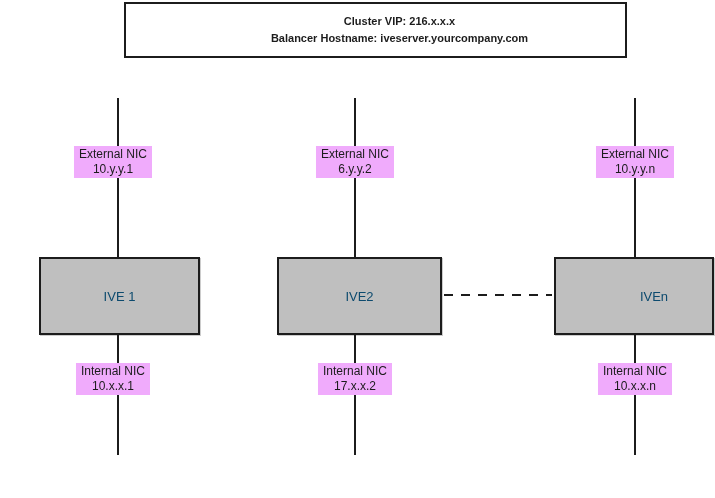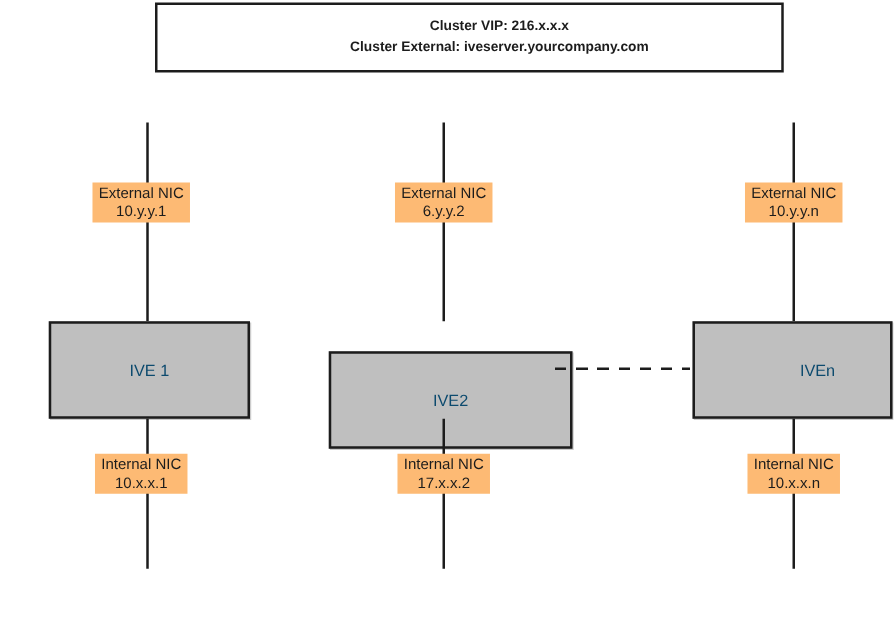--- a/index.html
+++ b/index.html
@@ -38,36 +38,36 @@
     box-shadow: 1px 1px 0 rgba(0,0,0,0.25);
   }
   .node-box {
     top: 257px; height: 78px;
     background: #bfbfbf;
     font-size: 13px;
     color: #0c4a6e;
     box-shadow: 1px 1px 0 rgba(0,0,0,0.2);
   }
   .node-1 { left: 39px;  width: 161px; }
-  .node-2 { left: 263px; width: 195px; margin-top: 24px; }
+  .node-2 { left: 277px; width: 165px; }
   .node-3 { left: 554px; width: 160px; padding-left: 40px; }
   .vline {
     position: absolute;
     width: 2px;
     background: #1c1c1c;
   }
   .ext-line { top: 98px;  height: 159px; }
   .int-line { top: 335px; height: 120px; }
   .line-c1 { left: 117px; }
   .line-c2 { left: 354px; }
   .line-c3 { left: 634px; }
   .nic-label {
     position: absolute;
     transform: translateX(-50%);
-    background: #fdba74;
+    background: #f0abfc;
     text-align: center;
     font-size: 12px;
     line-height: 15px;
     padding: 1px 5px;
     white-space: nowrap;
   }
   .ext-label { top: 146px; }
   .int-label { top: 363px; }
   .label-c1 { left: 113px; }
   .label-c2 { left: 355px; }
@@ -83,21 +83,21 @@
     );
   }
 </style>
 </head>
 <body>
 
 <div class="canvas">
 
   <div class="rect cluster-box">
     <div>Cluster VIP: 216.x.x.x</div>
-    <div>Cluster External: iveserver.yourcompany.com</div>
+    <div>Balancer Hostname: iveserver.yourcompany.com</div>
   </div>
 
 
   <div class="vline ext-line line-c1"></div>
   <div class="vline ext-line line-c2"></div>
   <div class="vline ext-line line-c3"></div>
 
   <div class="nic-label ext-label label-c1">
     <div>External NIC</div>
     <div>10.y.y.1</div>

